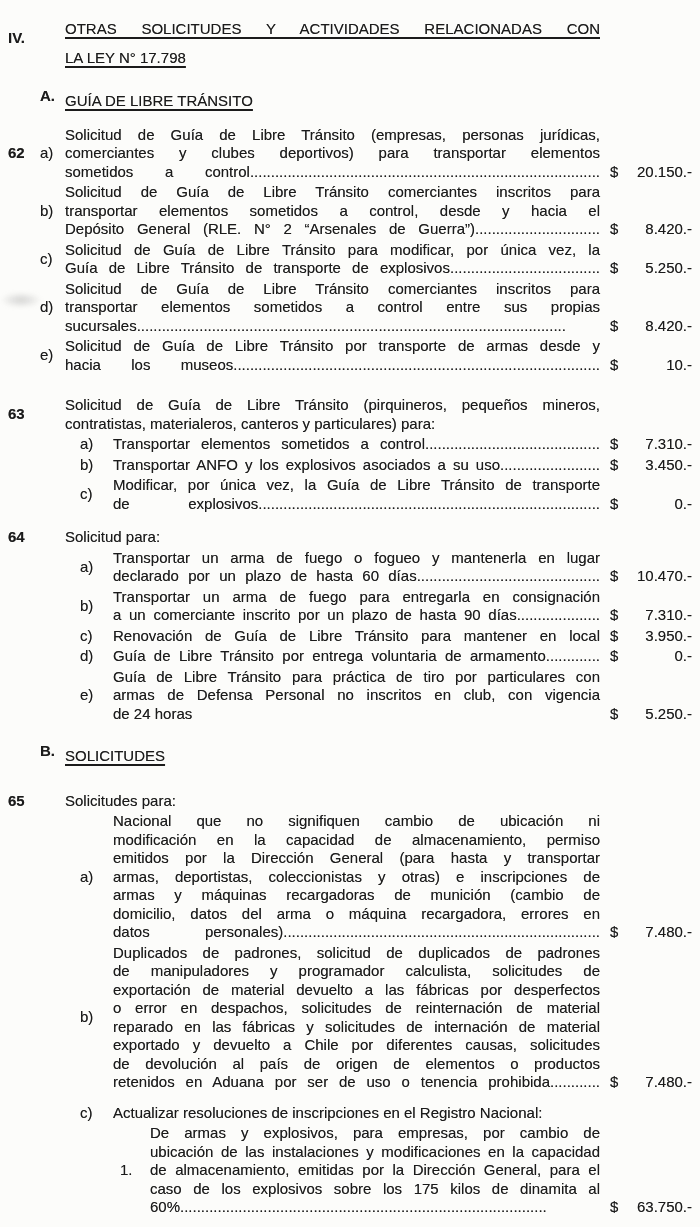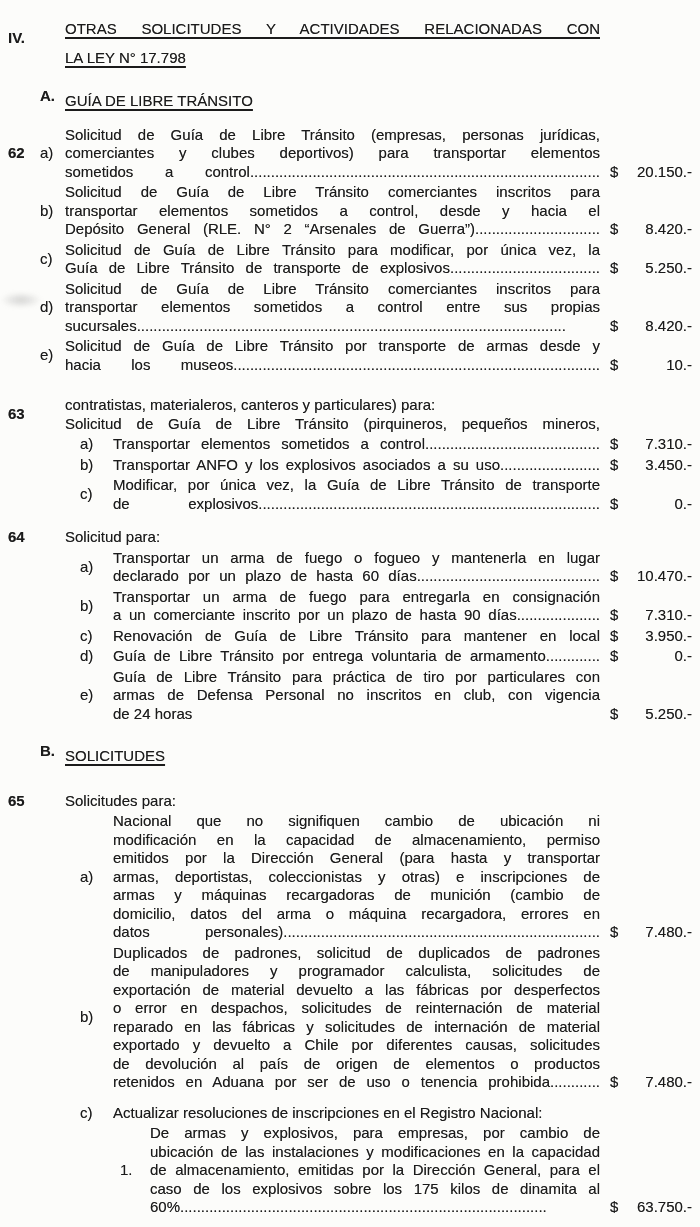--- a/index.html
+++ b/index.html
@@ -128,22 +128,22 @@
         </div>
         <div class="amount">
           <span>$</span>
           <span>10.-</span>
         </div>
       </div>
       <div class="row" style="margin-top: 22px;">
         <div class="col num">63</div>
         <div class="col letter"></div>
         <div class="text">
+          <div class="tline">Solicitud de Guía de Libre Tránsito (pirquineros, pequeños mineros,</div>
           <div class="tline tline-left">contratistas, materialeros, canteros y particulares) para:</div>
-          <div class="tline">Solicitud de Guía de Libre Tránsito (pirquineros, pequeños mineros,</div>
         </div>
         <div class="amount"></div>
       </div>
       <div class="row" style="margin-top: 2px;">
         <div class="col num"></div>
         <div class="col l2">a)</div>
         <div class="text">
           <div class="tline">Transportar elementos sometidos a control..........................................</div>
         </div>
         <div class="amount">

